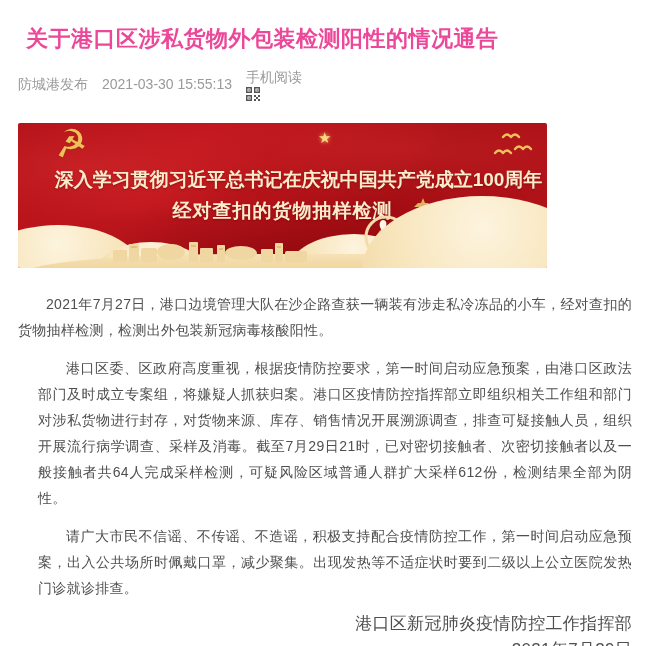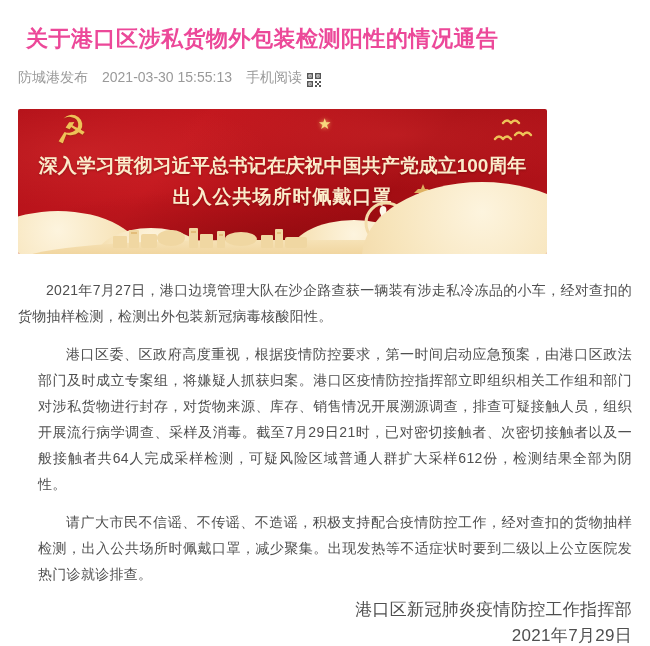--- a/index.html
+++ b/index.html
@@ -14,21 +14,21 @@
   .title{
     font-size:22px;font-weight:700;color:#ec4899;
     line-height:30px;margin:8px;letter-spacing:.5px;
   }
   .meta{
     margin-top:13px;font-size:14px;color:#9a9a9a;
     display:flex;align-items:center;line-height:20px;
   }
   .meta .src{margin-right:14px;}
   .meta .dt{margin-right:14px;}
-  .meta .mobile{display:flex;align-items:flex-end;cursor:pointer;}
+  .meta .mobile{display:flex;align-items:flex-start;cursor:pointer;flex-direction:column;}
   .meta .mobile span{margin-right:5px;}
   .qr{display:inline-block;vertical-align:middle;}
 
   
   .banner{
     position:relative;width:529px;height:145px;margin-top:22px;
     overflow:hidden;border-radius:2px;
     background:
       radial-gradient(ellipse 60% 55% at 72% 18%, rgba(236,60,60,.30), rgba(236,60,60,0) 70%),
       radial-gradient(ellipse 55% 60% at 12% 30%, rgba(255,90,80,.18), rgba(255,90,80,0) 65%),
@@ -41,21 +41,21 @@
     transform:rotate(-8deg);
     font-family:"DejaVu Sans",sans-serif;
   }
   .star{
     position:absolute;left:300px;top:6px;font-size:15px;color:#f7d87e;
     text-shadow:0 0 4px rgba(255,220,120,.8);
     font-family:"DejaVu Sans",sans-serif;
   }
   .doves{position:absolute;right:14px;top:6px;}
   .banner-line1{
-    position:absolute;left:0;top:44px;width:100%;text-align:center;
+    position:absolute;left:16px;top:44px;width:100%;text-align:center;
     font-size:19px;font-weight:700;color:#fbeccb;letter-spacing:0;
     text-shadow:0 1px 2px rgba(90,0,0,.45);white-space:nowrap;
   }
   .banner-line2{
     position:absolute;left:0;top:75px;width:100%;text-align:center;
     font-size:19px;font-weight:700;color:#fbeccb;letter-spacing:1px;
     text-shadow:0 1px 2px rgba(90,0,0,.45);
   }
   .cloud{position:absolute;border-radius:50%;
     background:radial-gradient(circle at 50% 20%, #fdf4de 0%, #f7e4ba 55%, #f0d49e 100%);}
@@ -129,21 +129,21 @@
 
     <svg class="doves" width="64" height="34" viewBox="0 0 64 34">
       <g stroke="#eec258" stroke-width="2.4" fill="none" stroke-linecap="round">
         <path d="M34 8 Q38 3 42 8 M42 8 Q46 3 50 8"></path>
         <path d="M46 20 Q50 15 54 20 M54 20 Q58 15 62 20"></path>
         <path d="M26 24 Q30 19 34 24 M34 24 Q38 19 42 24"></path>
       </g>
     </svg>
 
     <div class="banner-line1">深入学习贯彻习近平总书记在庆祝中国共产党成立100周年</div>
-    <div class="banner-line2">出入公共场所时佩戴口罩</div>
+    <div class="banner-line2">经对查扣的货物抽样检测</div>
 
     <div class="cloud c-left1"></div>
     <div class="cloud c-left2"></div>
     <div class="cloud c-right2"></div>
     <div class="skyline-strip"></div>
 
     <svg class="buildings" width="200" height="26" viewBox="0 0 200 26">
       <g fill="#f0d7a2">
         <rect x="0" y="14" width="14" height="12" rx="1"></rect>
         <rect x="16" y="8" width="10" height="18" rx="1"></rect>
@@ -187,21 +187,21 @@
         <rect x="4" y="36" width="26" height="4"></rect>
       </g>
     </svg>
 
     <div class="cloud c-right1"></div>
   </div>
 
   <div class="article-body">
     <p>2021年7月27日，港口边境管理大队在沙企路查获一辆装有涉走私冷冻品的小车，经对查扣的货物抽样检测，检测出外包装新冠病毒核酸阳性。</p>
     <p>港口区委、区政府高度重视，根据疫情防控要求，第一时间启动应急预案，由港口区政法部门及时成立专案组，将嫌疑人抓获归案。港口区疫情防控指挥部立即组织相关工作组和部门对涉私货物进行封存，对货物来源、库存、销售情况开展溯源调查，排查可疑接触人员，组织开展流行病学调查、采样及消毒。截至7月29日21时，已对密切接触者、次密切接触者以及一般接触者共64人完成采样检测，可疑风险区域普通人群扩大采样612份，检测结果全部为阴性。</p>
-    <p>请广大市民不信谣、不传谣、不造谣，积极支持配合疫情防控工作，经对查扣的货物抽样检测，出入公共场所时佩戴口罩，减少聚集。出现发热等不适症状时要到二级以上公立医院发热门诊就诊排查。</p>
+    <p>请广大市民不信谣、不传谣、不造谣，积极支持配合疫情防控工作，第一时间启动应急预案，出入公共场所时佩戴口罩，减少聚集。出现发热等不适症状时要到二级以上公立医院发热门诊就诊排查。</p>
   </div>
 
   <div class="signature">
     <div>港口区新冠肺炎疫情防控工作指挥部</div>
     <div>2021年7月29日</div>
   </div>
 
 </div>
 
 </body></html>

